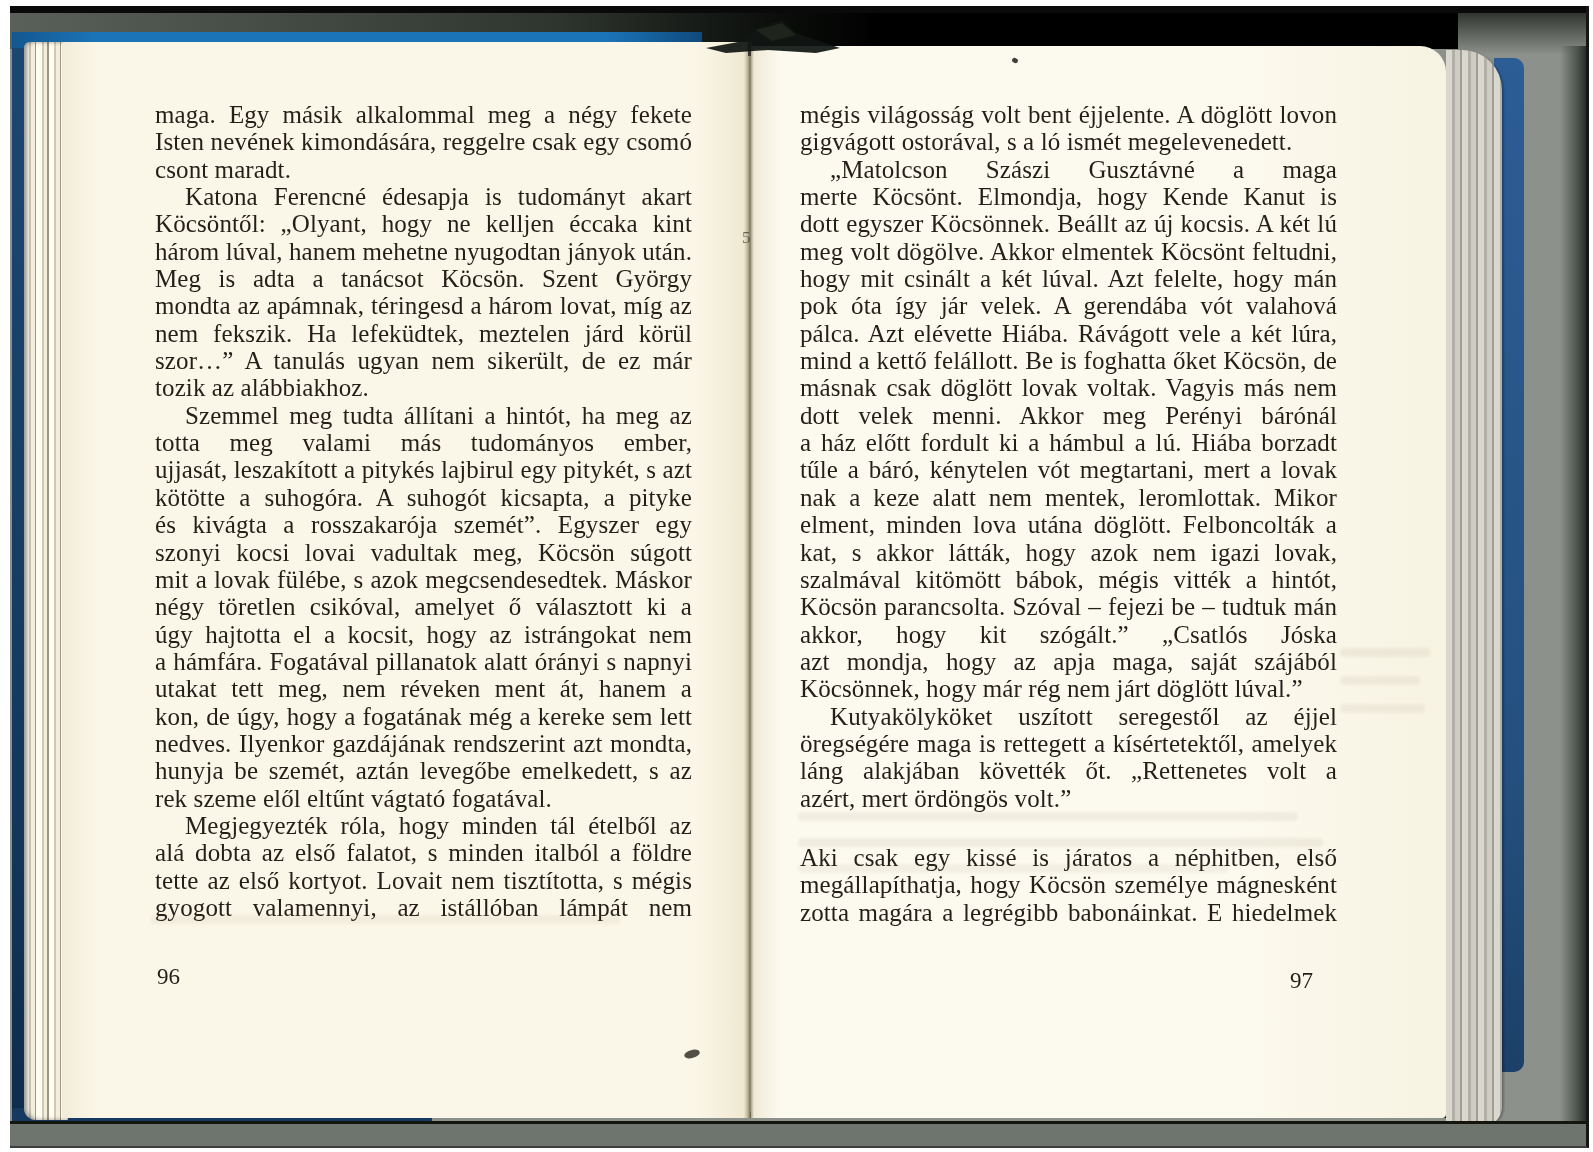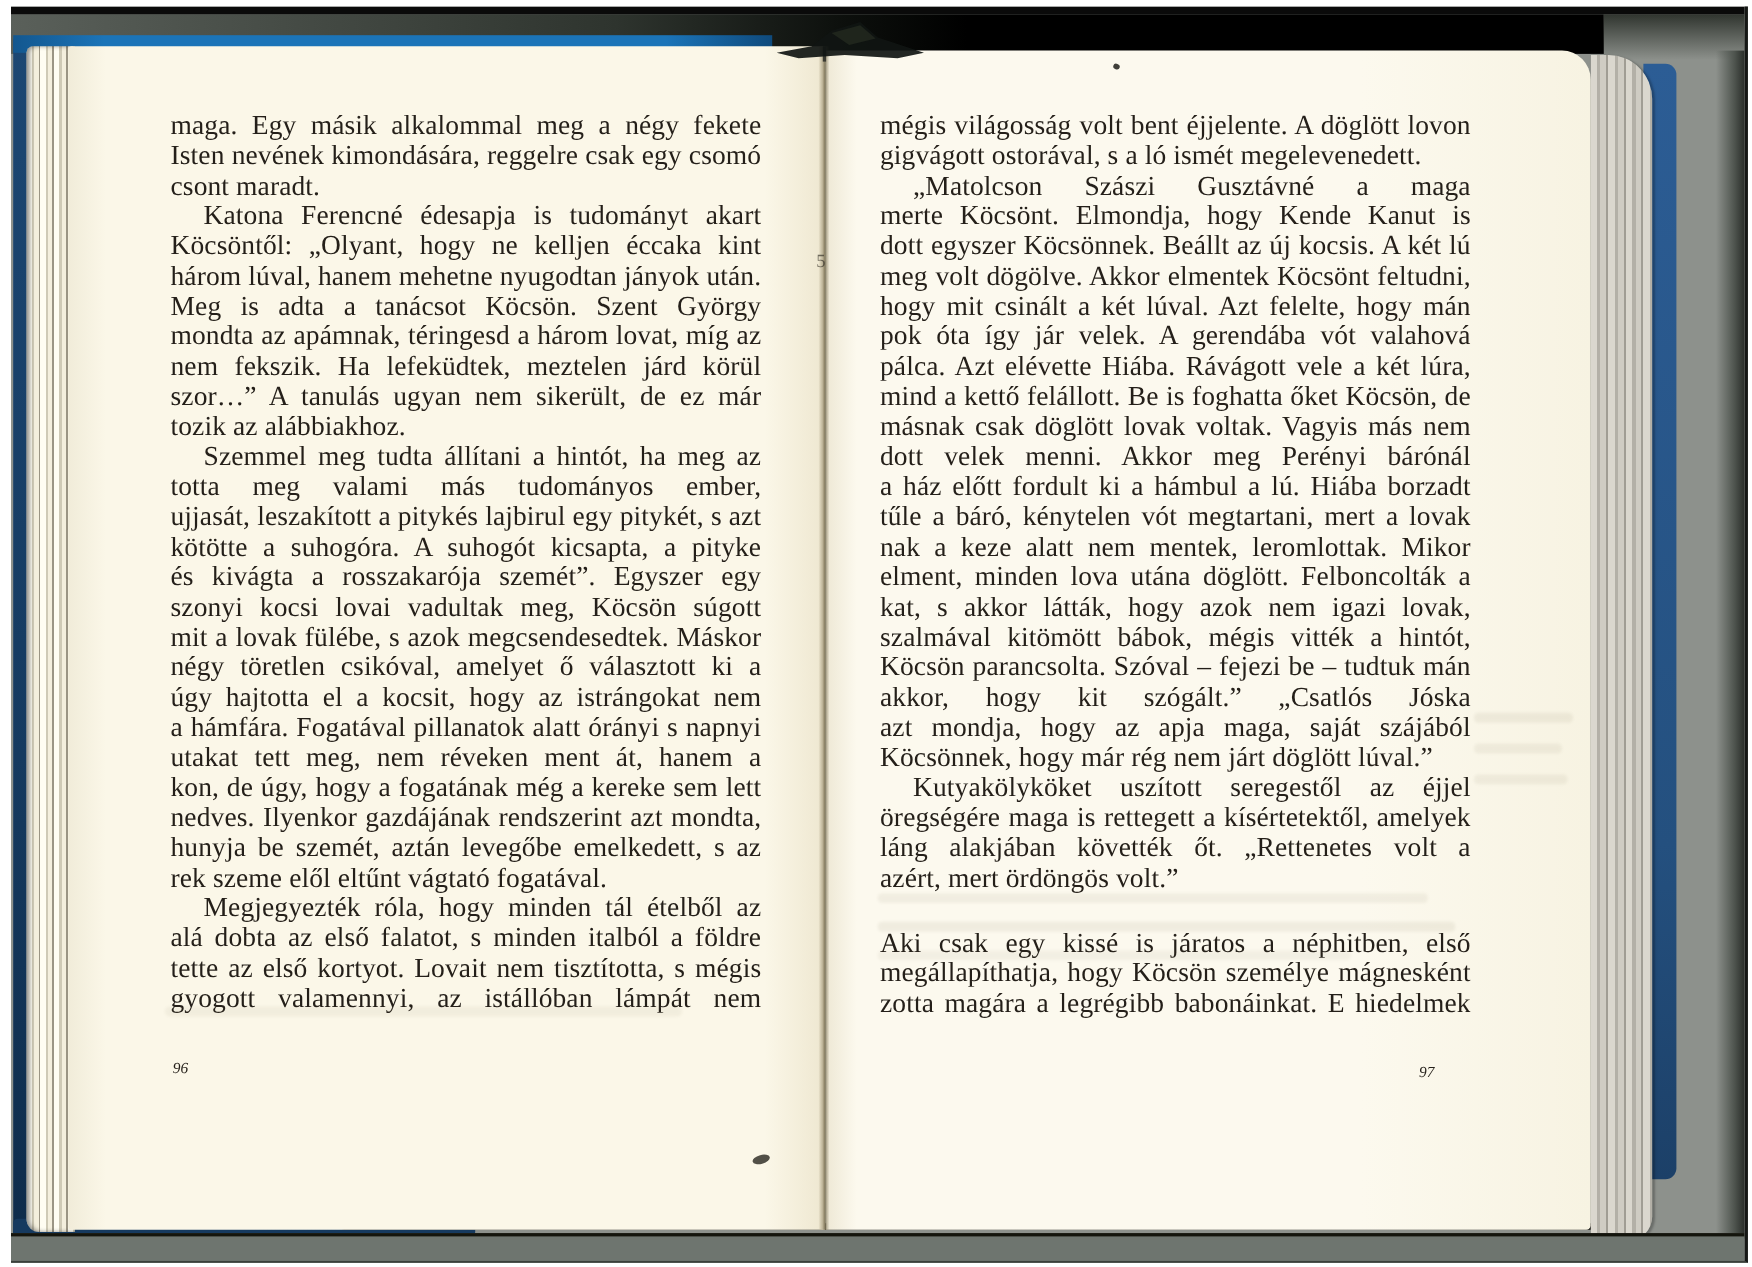--- a/index.html
+++ b/index.html
@@ -54,21 +54,21 @@
   .gutter-notch{position:absolute;left:738px;top:36px;width:3px;height:14px;background:#3a3a32;}
   .ribbon-wrap{position:absolute;left:688px;top:8px;width:156px;height:44px;}
   
   .textcol{position:absolute;width:537px;color:var(--ink);font-size:25px;letter-spacing:.1px;}
   .textcol-left{left:155px;top:101px;}
   .textcol-right{left:800px;top:101px;}
   .line{height:27.35px;line-height:27.35px;text-align:justify;text-align-last:justify;overflow:hidden;white-space:normal;}
   .line.indent{text-indent:30px;}
   .line.para-end{text-align-last:left;}
   .line.gap{margin-top:32px;}
-  .pagenum{position:absolute;color:var(--ink);font-size:14px;font-style:italic;}
+  .pagenum{position:absolute;color:var(--ink);font-size:23px;}
   .pagenum-left{left:157px;top:964px;}
   .pagenum-right{left:1290px;top:968px;}
   
   .gutter-mark{position:absolute;left:742px;top:228px;font-size:17px;color:rgba(60,55,45,.7);}
   .smudge{position:absolute;left:684px;top:1050px;width:16px;height:8px;border-radius:50%;
           background:rgba(40,38,30,.8);transform:rotate(-15deg);}
   .speck{position:absolute;left:1012px;top:58px;width:6px;height:5px;border-radius:50%;background:rgba(30,30,25,.85);transform:rotate(20deg);}
   .ghost{position:absolute;background:#6a5f3f;filter:blur(1.5px);border-radius:4px;}
   .g1{left:798px;top:812px;width:500px;height:9px;opacity:.07;}
   .g2{left:798px;top:838px;width:525px;height:9px;opacity:.08;}

